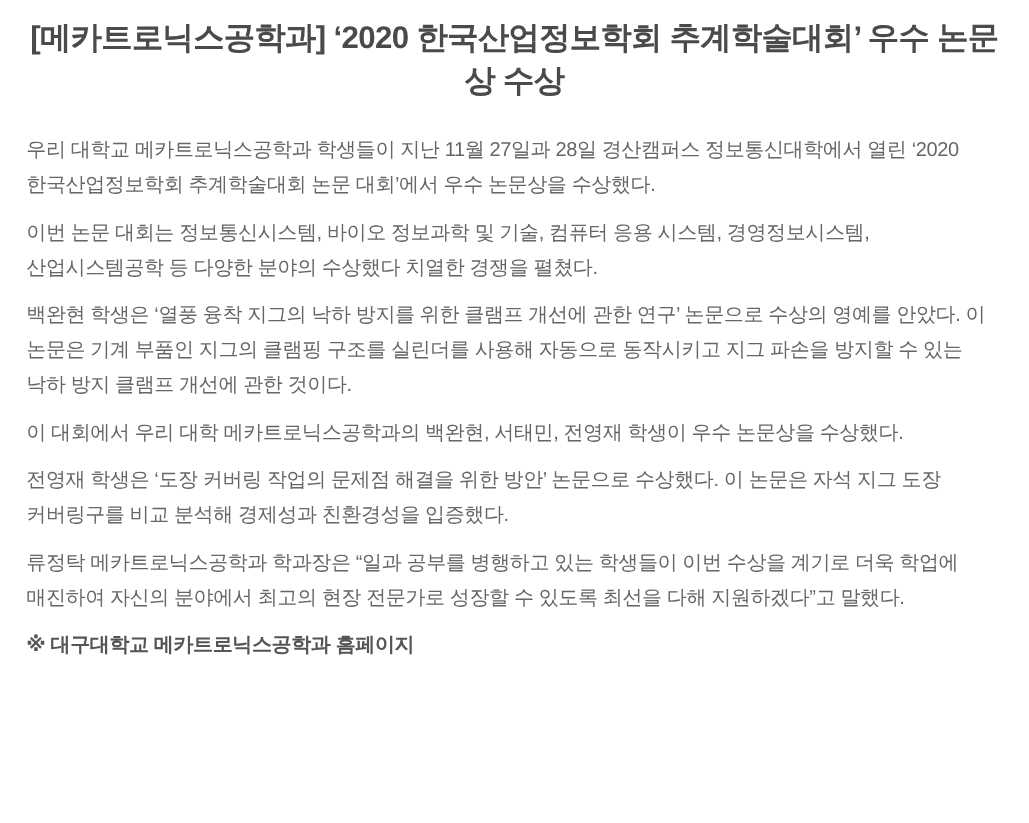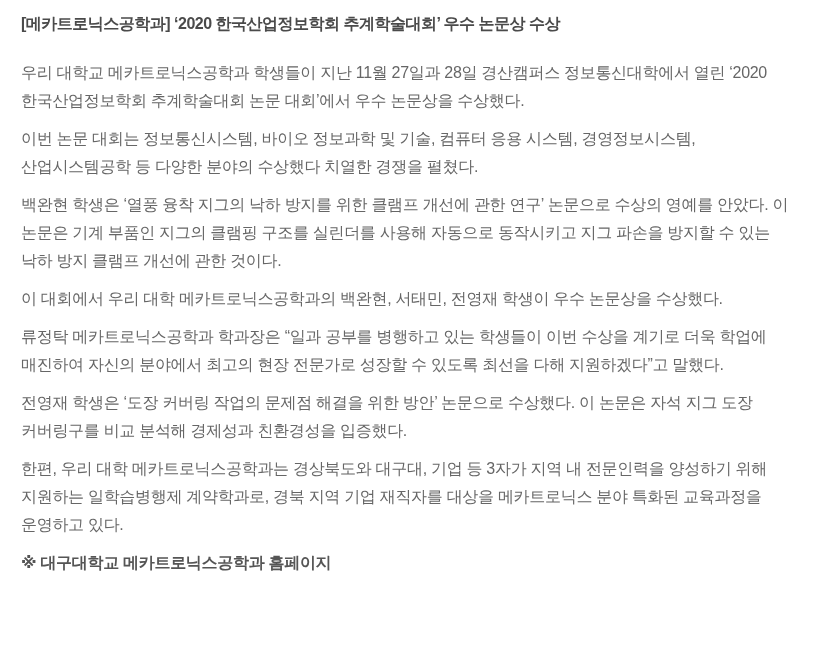--- a/index.html
+++ b/index.html
@@ -11,23 +11,24 @@
     height: 658px;
     background: #ffffff;
     font-family: "Liberation Sans", "DejaVu Sans", sans-serif;
     color: #666666;
     overflow: hidden;
   }
   .article {
     padding: 13px 21px 0 21px;
   }
   .article-title {
-    font-size: 16px;
+    font-size: 25px;
     font-weight: bold;
     color: #4a4a4a;
+    text-align: center;
     line-height: 1.4;
     letter-spacing: -0.5px;
     margin: 0 0 24px 0;
   }
   .article-body p {
     font-size: 16px;
     line-height: 28px;
     letter-spacing: -0.3px;
     word-break: keep-all;
     margin: 0 0 10px 0;
@@ -47,23 +48,22 @@
 <body>
 
 <div class="article">
   <h1 class="article-title">[메카트로닉스공학과] ‘2020 한국산업정보학회 추계학술대회’ 우수 논문상 수상</h1>
 
   <div class="article-body">
     <p>우리 대학교 메카트로닉스공학과 학생들이 지난 11월 27일과 28일 경산캠퍼스 정보통신대학에서 열린 ‘2020 한국산업정보학회 추계학술대회 논문 대회’에서 우수 논문상을 수상했다.</p>
     <p>이번 논문 대회는 정보통신시스템, 바이오 정보과학 및 기술, 컴퓨터 응용 시스템, 경영정보시스템, 산업시스템공학 등 다양한 분야의 수상했다 치열한 경쟁을 펼쳤다.</p>
     <p>백완현 학생은 ‘열풍 융착 지그의 낙하 방지를 위한 클램프 개선에 관한 연구’ 논문으로 수상의 영예를 안았다. 이 논문은 기계 부품인 지그의 클램핑 구조를 실린더를 사용해 자동으로 동작시키고 지그 파손을 방지할 수 있는 낙하 방지 클램프 개선에 관한 것이다.</p>
     <p>이 대회에서 우리 대학 메카트로닉스공학과의 백완현, 서태민, 전영재 학생이 우수 논문상을 수상했다.</p>
+    <p>전영재 학생은 ‘도장 커버링 작업의 문제점 해결을 위한 방안’ 논문으로 수상했다. 이 논문은 자석 지그 도장 커버링구를 비교 분석해 경제성과 친환경성을 입증했다.</p>
     <p>류정탁 메카트로닉스공학과 학과장은 “일과 공부를 병행하고 있는 학생들이 이번 수상을 계기로 더욱 학업에 매진하여 자신의 분야에서 최고의 현장 전문가로 성장할 수 있도록 최선을 다해 지원하겠다”고 말했다.</p>
-    <p>전영재 학생은 ‘도장 커버링 작업의 문제점 해결을 위한 방안’ 논문으로 수상했다. 이 논문은 자석 지그 도장 커버링구를 비교 분석해 경제성과 친환경성을 입증했다.</p>
-    <p>한편, 우리 대학 메카트로닉스공학과는 경상북도와 대구대, 기업 등 3자가 지역 내 전문인력을 양성하기 위해 지원하는 일학습병행제 계약학과로, 경북 지역 기업 재직자를 대상을 메카트로닉스 분야 특화된 교육과정을 운영하고 있다.</p>
   </div>
 
   <div class="article-footer">
     <div class="footer-heading">
       <span>※</span>
       <span>대구대학교 메카트로닉스공학과 홈페이지</span>
     </div>
 
   </div>
 </div>

